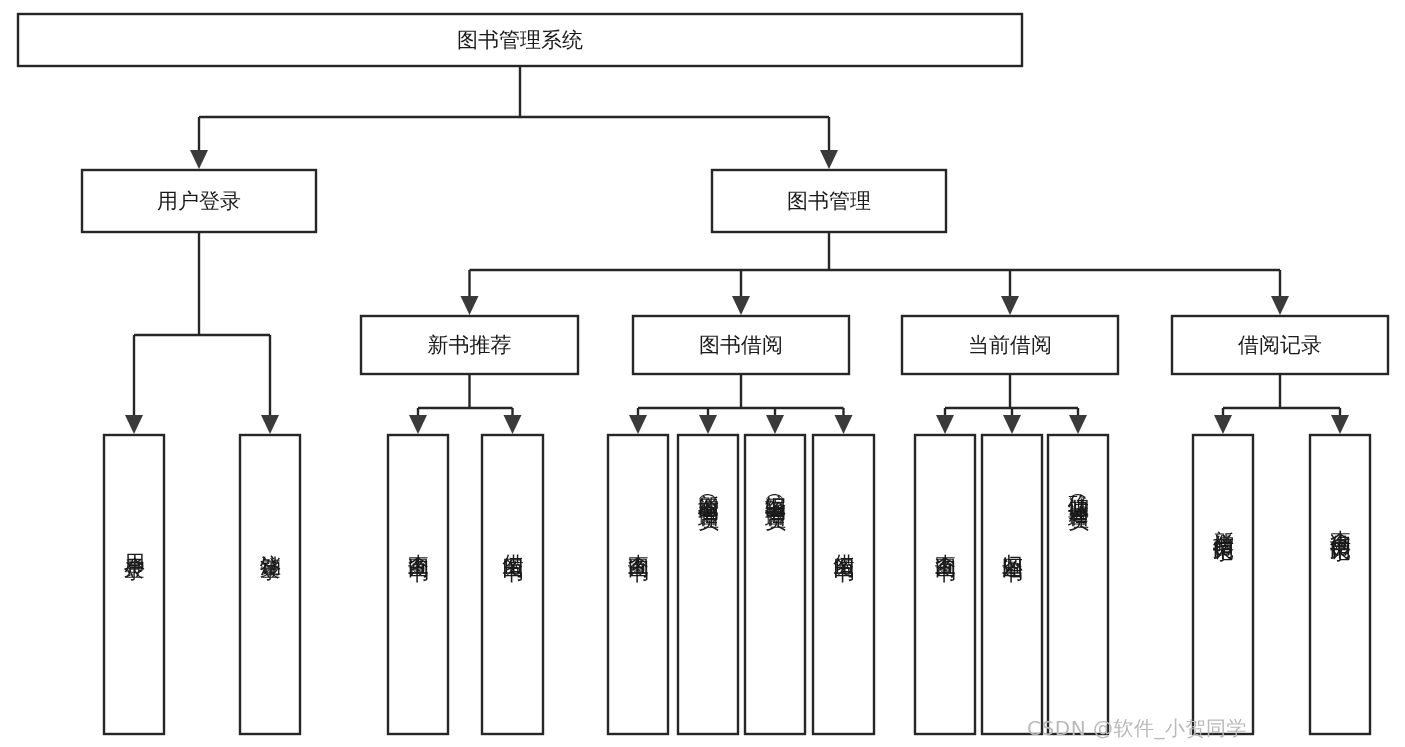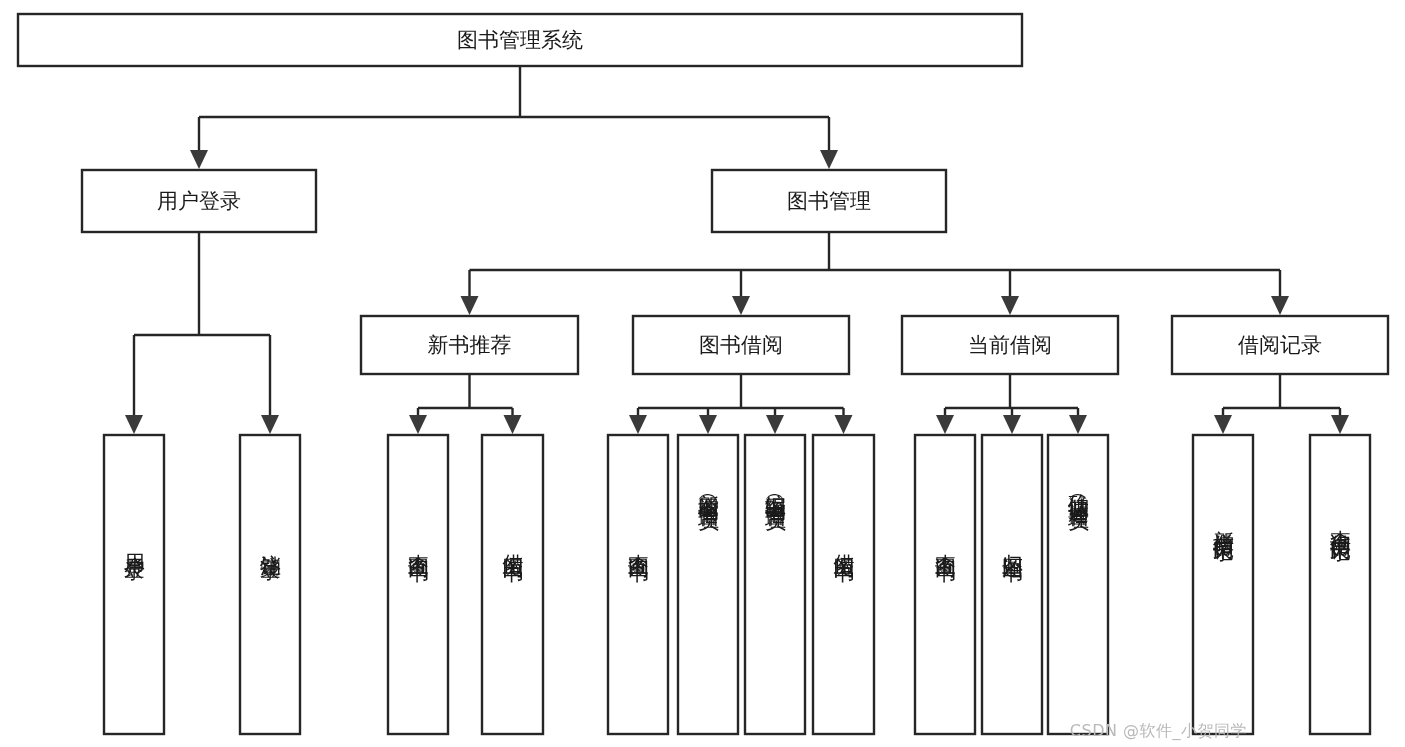--- a/index.html
+++ b/index.html
@@ -64,21 +64,21 @@
     line-height: 1;
     letter-spacing: 2.5px;
     color: #1a1a1a;
     white-space: nowrap;
   }
   .watermark {
     position: absolute;
     right: 8px;
     bottom: 5px;
     font-family: "DejaVu Sans", "Liberation Sans", sans-serif;
-    font-size: 16px;
+    font-size: 20px;
     color: #b9b9b9;
     letter-spacing: 0.5px;
     white-space: nowrap;
   }
 </style>
 </head>
 <body>
 
 <div id="diagram-root">
   <svg id="tree-svg" viewBox="0 0 1405 747" xmlns="http://www.w3.org/2000/svg">

